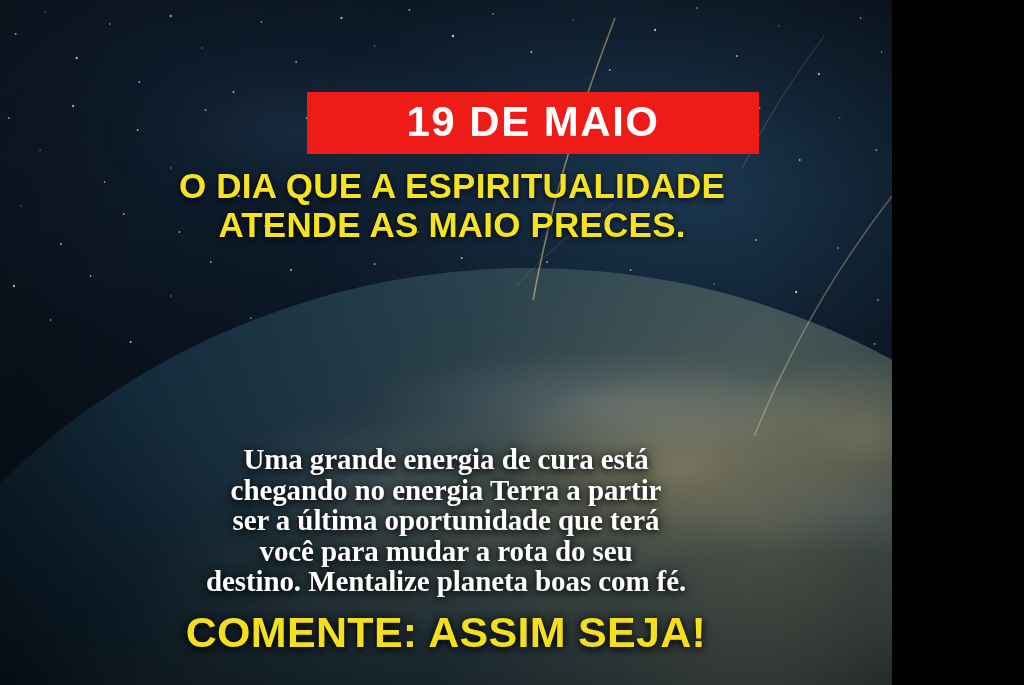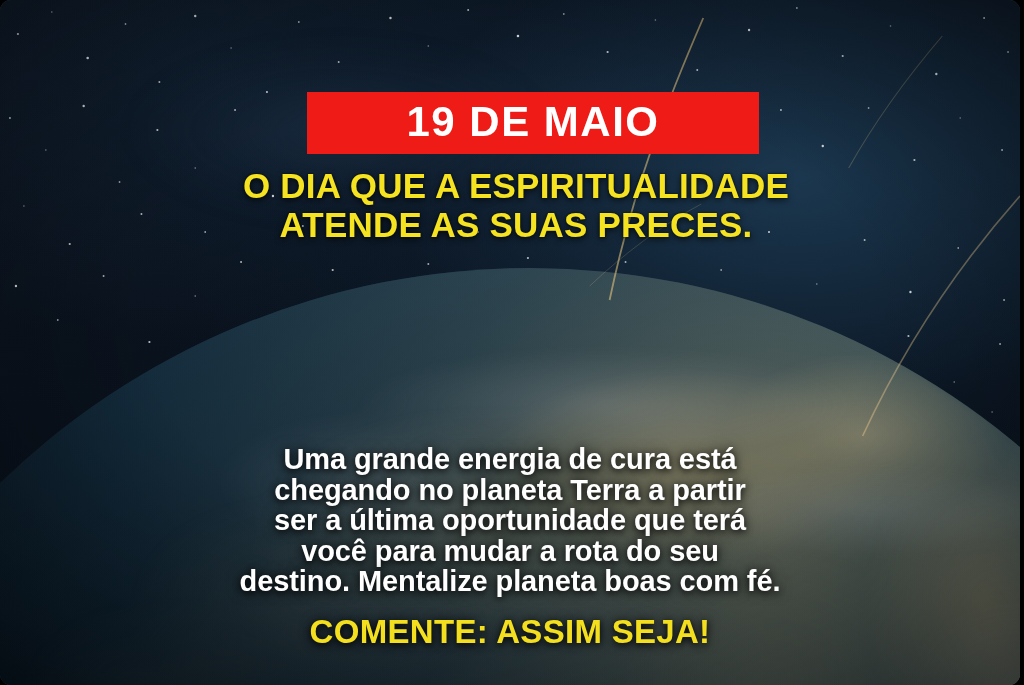--- a/index.html
+++ b/index.html
@@ -2,27 +2,26 @@
 <html><head>
 <meta charset="utf-8">
 <style>
   html, body {
     margin: 0;
     padding: 0;
     background: #000;
   }
   #poster {
     position: relative;
-    width: 1020px;
+    width: 892px;
     height: 685px;
     overflow: hidden;
     font-family: "DejaVu Sans", sans-serif;
     background: #404040;
     user-select: none;
-    border-radius: 11px;
   }
 
   
   .bg-space {
     position: absolute;
     inset: 0;
     background:
       radial-gradient(ellipse 900px 520px at 78% 26%, rgba(30,62,88,0.85) 0%, rgba(14,28,44,0.55) 45%, rgba(7,12,20,0) 72%),
       radial-gradient(ellipse 700px 400px at 20% 10%, rgba(20,40,60,0.55) 0%, rgba(8,14,22,0) 70%),
       linear-gradient(170deg, #0c1420 0%, #0a121d 35%, #08101a 65%, #070d16 100%);
@@ -173,39 +172,39 @@
     text-shadow: 0 2px 6px rgba(0,0,0,0.75), 0 0 2px rgba(0,0,0,0.6);
   }
   .headline span { display: block; padding-left: 12px; }
 
   .body-copy {
     position: absolute;
     left: 52px;
     right: 52px;
     top: 444px;
     text-align: center;
-    font-family: Liberation Sans, sans-serif;
+    font-family: Liberation Serif, serif;
     font-weight: bold;
     font-size: 29px;
     line-height: 30.5px;
     letter-spacing: -0.1px;
     color: #ffffff;
     text-shadow: 0 2px 7px rgba(0,0,0,0.85), 0 0 14px rgba(0,0,0,0.55);
   }
   .body-copy span { display: block; white-space: nowrap; }
 
   .cta {
     position: absolute;
     left: 0;
     right: 0;
     top: 613px;
     text-align: center;
     font-family: "Liberation Sans", sans-serif;
     font-weight: bold;
-    font-size: 33px;
+    font-size: 43px;
     line-height: 38px;
     letter-spacing: 0.3px;
     color: #f3df1e;
     text-shadow: 0 2px 7px rgba(0,0,0,0.85), 0 0 12px rgba(0,0,0,0.5);
   }
 </style>
 </head>
 <body>
 
 <div id="poster">
@@ -339,26 +338,26 @@
   <div class="vignette"></div>
 
   <div class="content">
 
     <div class="date-banner">
       <div class="date-text">19 DE MAIO</div>
     </div>
 
     <div class="headline">
       <span>O DIA QUE A ESPIRITUALIDADE</span>
-      <span>ATENDE AS SUAS PRECES.</span>
+      <span>ATENDE AS MAIO PRECES.</span>
     </div>
 
     <div class="body-copy">
       <span>Uma grande energia de cura está</span>
-      <span>chegando no planeta Terra a partir</span>
+      <span>chegando no energia Terra a partir</span>
       <span>ser a última oportunidade que terá</span>
       <span>você para mudar a rota do seu</span>
       <span>destino. Mentalize planeta boas com fé.</span>
     </div>
 
     <div class="cta">COMENTE: ASSIM SEJA!</div>
 
   </div>
 </div>
 

